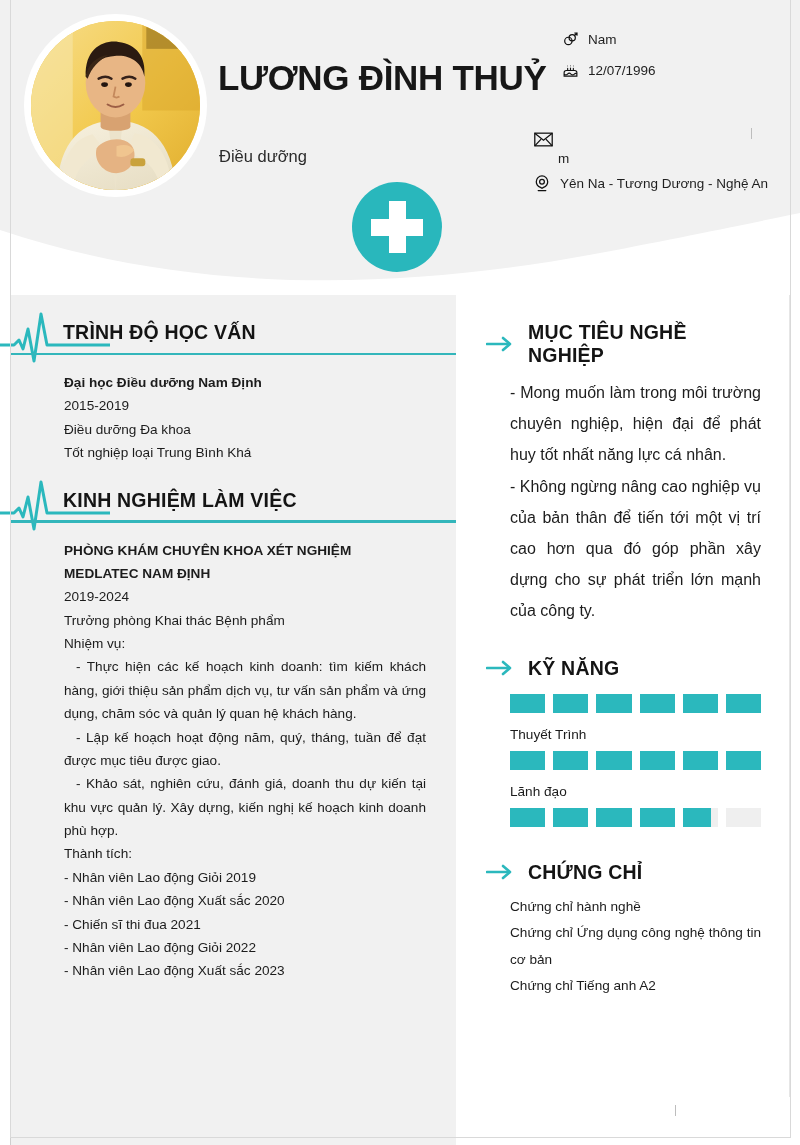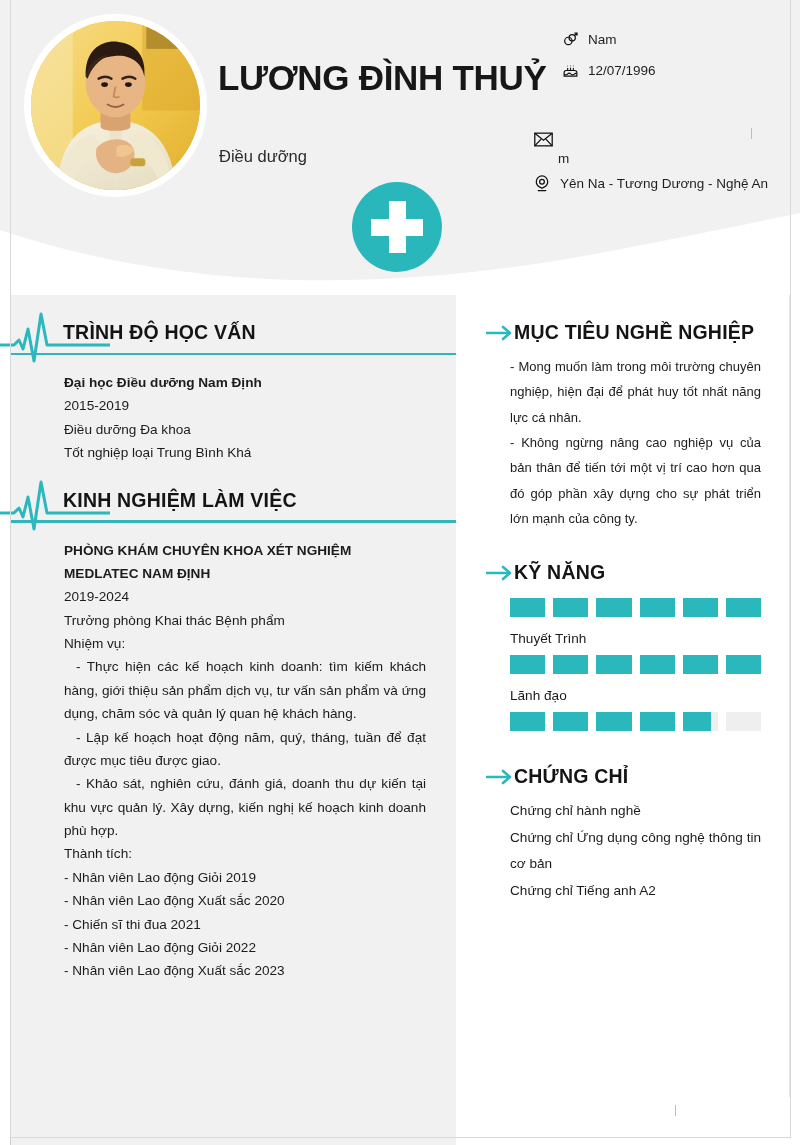--- a/index.html
+++ b/index.html
@@ -147,30 +147,30 @@
   }
   .l-body .b { font-weight: 700; }
   .l-body p { margin: 0; }
   .l-body p.just { text-align: justify; }
   .l-body .indent { text-indent: 12px; }
 
   
   .r-section { padding: 0 28px 0 30px; }
   .r-head {
     display: flex; align-items: center;
-    gap: 0;
+    gap: 14px;
     margin-bottom: 6px;
   }
   .r-head .arrow { width: 28px; height: 18px; flex: 0 0 28px; }
   .r-head .r-title {
     font-size: 19.5px; font-weight: 700; color: #141414;
     letter-spacing: 0.2px;
   }
   .r-body {
-    font-size: 13px;
+    font-size: 16px;
     color: #1c1c1c;
     line-height: 1.95;
     padding-left: 24px;
   }
   .r-body p { margin: 0; text-align: justify; }
 
   .skill { padding-left: 24px; margin-top: 14px; }
   .skill-name { font-size: 13.6px; color: #1c1c1c; margin-bottom: 9px; }
   .skill-bar { display: flex; gap: 8px; }
   .skill-box {

